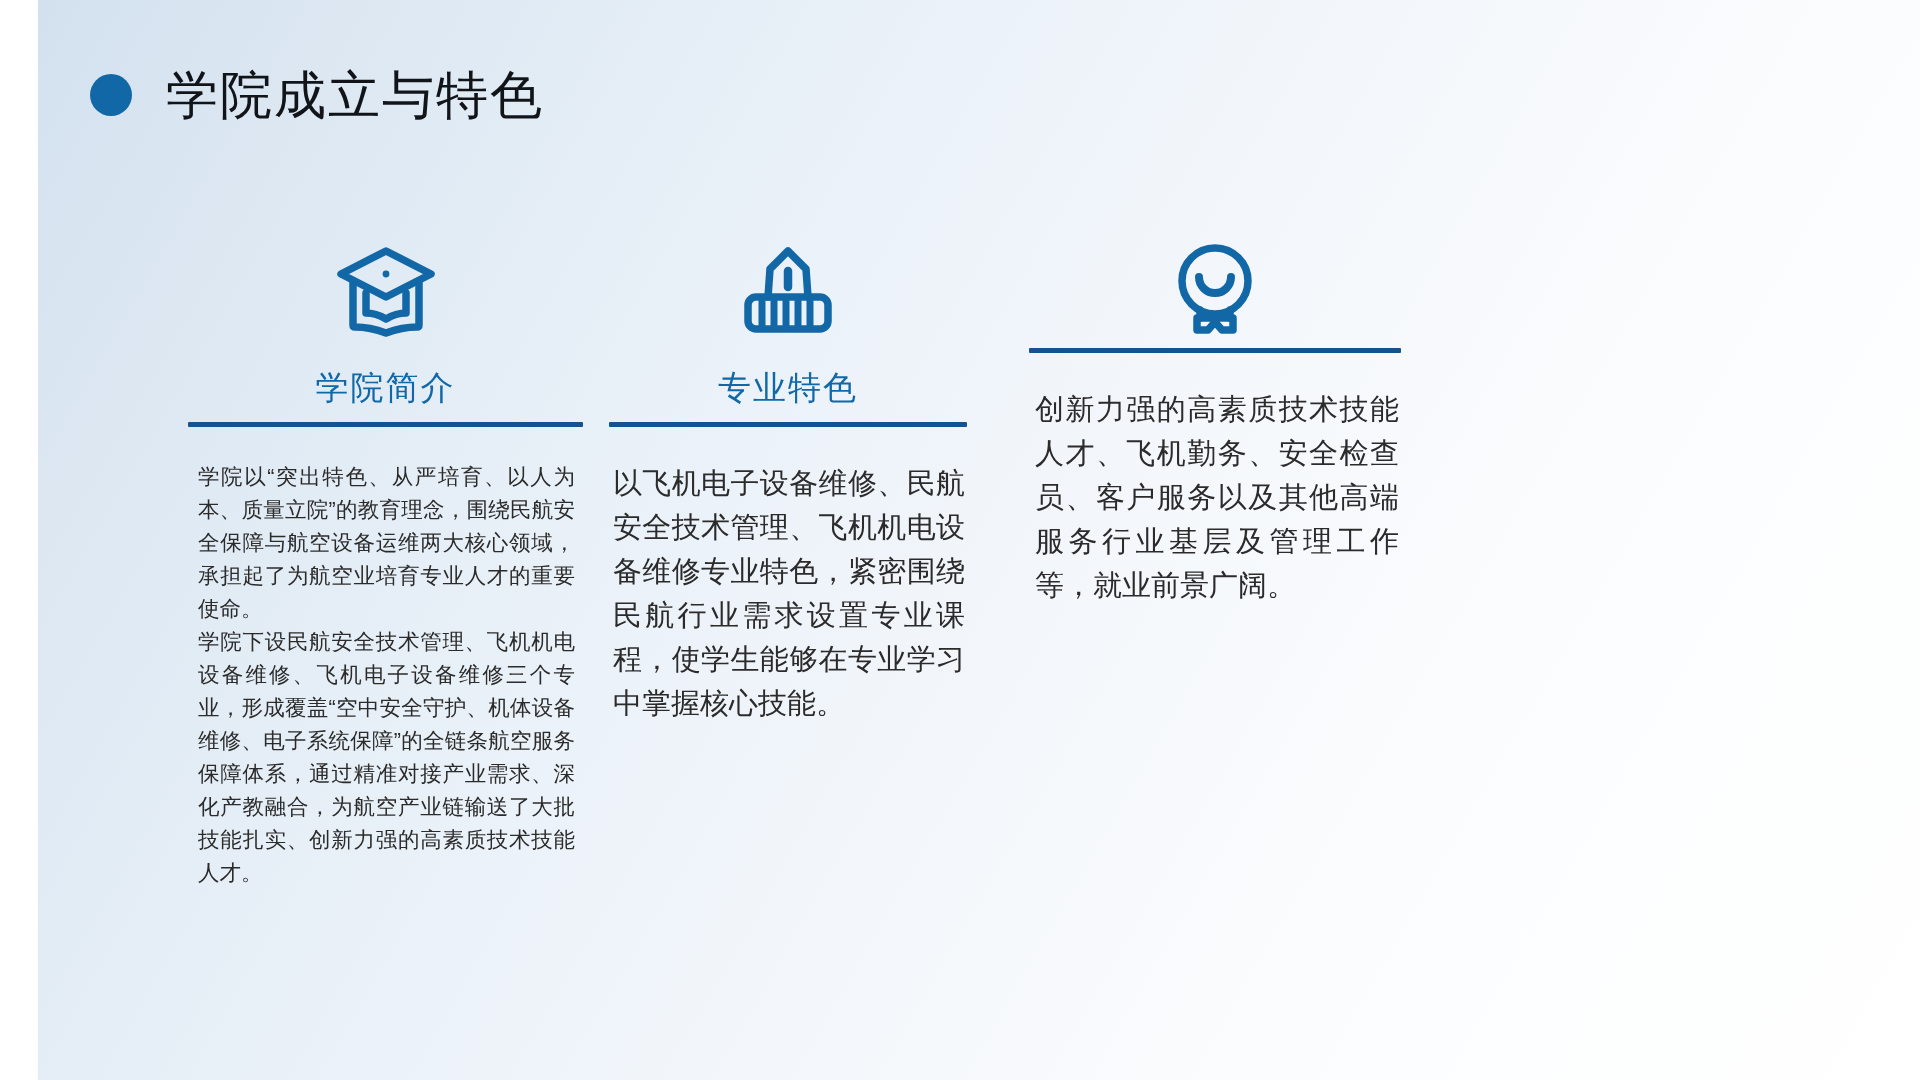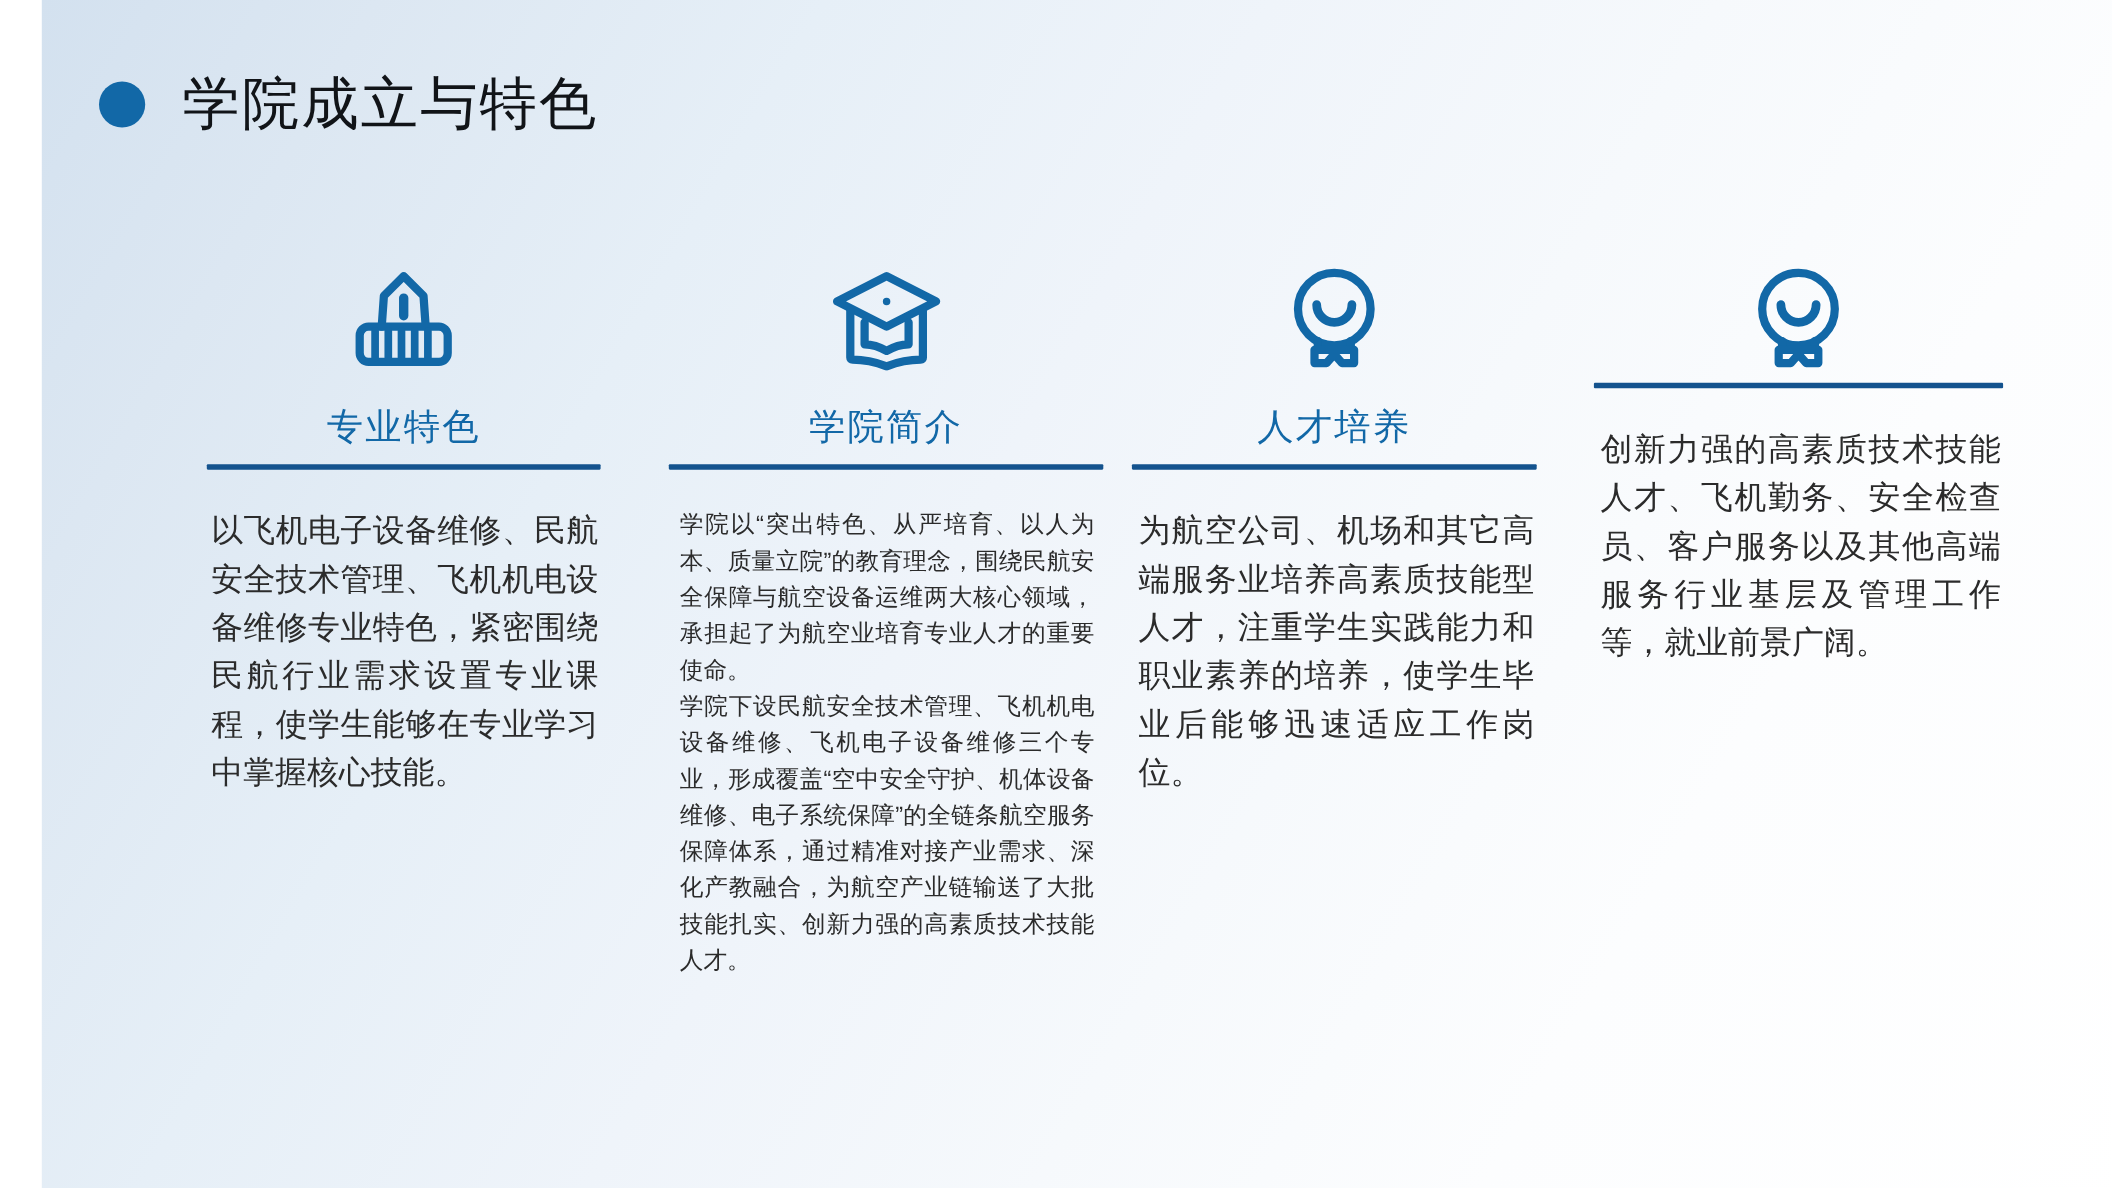--- a/index.html
+++ b/index.html
@@ -129,62 +129,49 @@
 
 <div id="slide">
 
   <div id="title-row">
     <div id="title-bullet"></div>
     <div id="title-text">学院成立与特色</div>
   </div>
 
   <div id="columns">
 
-    <div class="column col-2">
-      <div class="icon-wrap">
-        <svg width="96" height="96" viewBox="0 0 96 96" fill="none" stroke="#1268a7" stroke-width="7.5" stroke-linecap="round" stroke-linejoin="round">
-          <path d="M28 56 L30 28 L48 10 L66 28 L68 56"></path>
-          <path d="M48 30 L48 46" stroke-width="8.5"></path>
-          <rect x="8" y="56" width="80" height="32" rx="8"></rect>
-          <path d="M22 60 L22 84 M34 60 L34 84 M46 60 L46 84 M58 60 L58 84 M70 60 L70 84" stroke-width="7"></path>
-        </svg>
-      </div>
-      <div class="col-heading">专业特色</div>
-      <div class="rule"></div>
-      <div class="body-text">以飞机电子设备维修、民航安全技术管理、飞机机电设备维修专业特色，紧密围绕民航行业需求设置专业课程，使学生能够在专业学习中掌握核心技能。</div>
-    </div>
-
     <div class="column col-1">
       <div class="icon-wrap">
         <svg width="104" height="96" viewBox="0 0 104 96" fill="none" stroke="#1268a7" stroke-width="7.5" stroke-linecap="round" stroke-linejoin="round">
           <path d="M52 10 L97 33 L52 56 L7 33 Z"></path>
           <circle cx="52" cy="33" r="3.4" fill="#1268a7" stroke="none"></circle>
           <path d="M19 41 L19 84 Q19 86 21 86 Q36 86 52 92 Q68 86 83 86 Q85 86 85 84 L85 41"></path>
           <path d="M32 52 L32 72 Q42 72 52 78 Q62 72 72 72 L72 52"></path>
         </svg>
       </div>
       <div class="col-heading">学院简介</div>
       <div class="rule"></div>
       <div class="body-text">学院以“突出特色、从严培育、以人为本、质量立院”的教育理念，围绕民航安全保障与航空设备运维两大核心领域，承担起了为航空业培育专业人才的重要使命。
 学院下设民航安全技术管理、飞机机电设备维修、飞机电子设备维修三个专业，形成覆盖“空中安全守护、机体设备维修、电子系统保障”的全链条航空服务保障体系，通过精准对接产业需求、深化产教融合，为航空产业链输送了大批技能扎实、创新力强的高素质技术技能人才。</div>
     </div>
 
-    <div class="column col-3">
+    <div class="column col-2">
       <div class="icon-wrap">
-        <svg width="92" height="98" viewBox="0 0 92 98" fill="none" stroke="#1268a7" stroke-width="7.5" stroke-linecap="round" stroke-linejoin="round">
-          <circle cx="46" cy="41" r="33"></circle>
-          <path d="M30 37 a16 16 0 0 0 32 0" stroke-width="8"></path>
-          <path d="M31 70 L31 78 M61 70 L61 78"></path>
-          <path d="M28 78 L64 78 L64 90 L53 90 L46 82 L39 90 L28 90 Z"></path>
+        <svg width="96" height="96" viewBox="0 0 96 96" fill="none" stroke="#1268a7" stroke-width="7.5" stroke-linecap="round" stroke-linejoin="round">
+          <path d="M28 56 L30 28 L48 10 L66 28 L68 56"></path>
+          <path d="M48 30 L48 46" stroke-width="8.5"></path>
+          <rect x="8" y="56" width="80" height="32" rx="8"></rect>
+          <path d="M22 60 L22 84 M34 60 L34 84 M46 60 L46 84 M58 60 L58 84 M70 60 L70 84" stroke-width="7"></path>
         </svg>
       </div>
-      <div class="col-heading">人才培养</div>
+      <div class="col-heading">专业特色</div>
       <div class="rule"></div>
-      <div class="body-text">为航空公司、机场和其它高端服务业培养高素质技能型人才，注重学生实践能力和职业素养的培养，使学生毕业后能够迅速适应工作岗位。</div>
+      <div class="body-text">以飞机电子设备维修、民航安全技术管理、飞机机电设备维修专业特色，紧密围绕民航行业需求设置专业课程，使学生能够在专业学习中掌握核心技能。</div>
     </div>
+
 
     <div class="column col-4">
       <div class="icon-wrap">
         <svg width="92" height="98" viewBox="0 0 92 98" fill="none" stroke="#1268a7" stroke-width="7.5" stroke-linecap="round" stroke-linejoin="round">
           <circle cx="46" cy="41" r="33"></circle>
           <path d="M30 37 a16 16 0 0 0 32 0" stroke-width="8"></path>
           <path d="M31 70 L31 78 M61 70 L61 78"></path>
           <path d="M28 78 L64 78 L64 90 L53 90 L46 82 L39 90 L28 90 Z"></path>
         </svg>
       </div>

